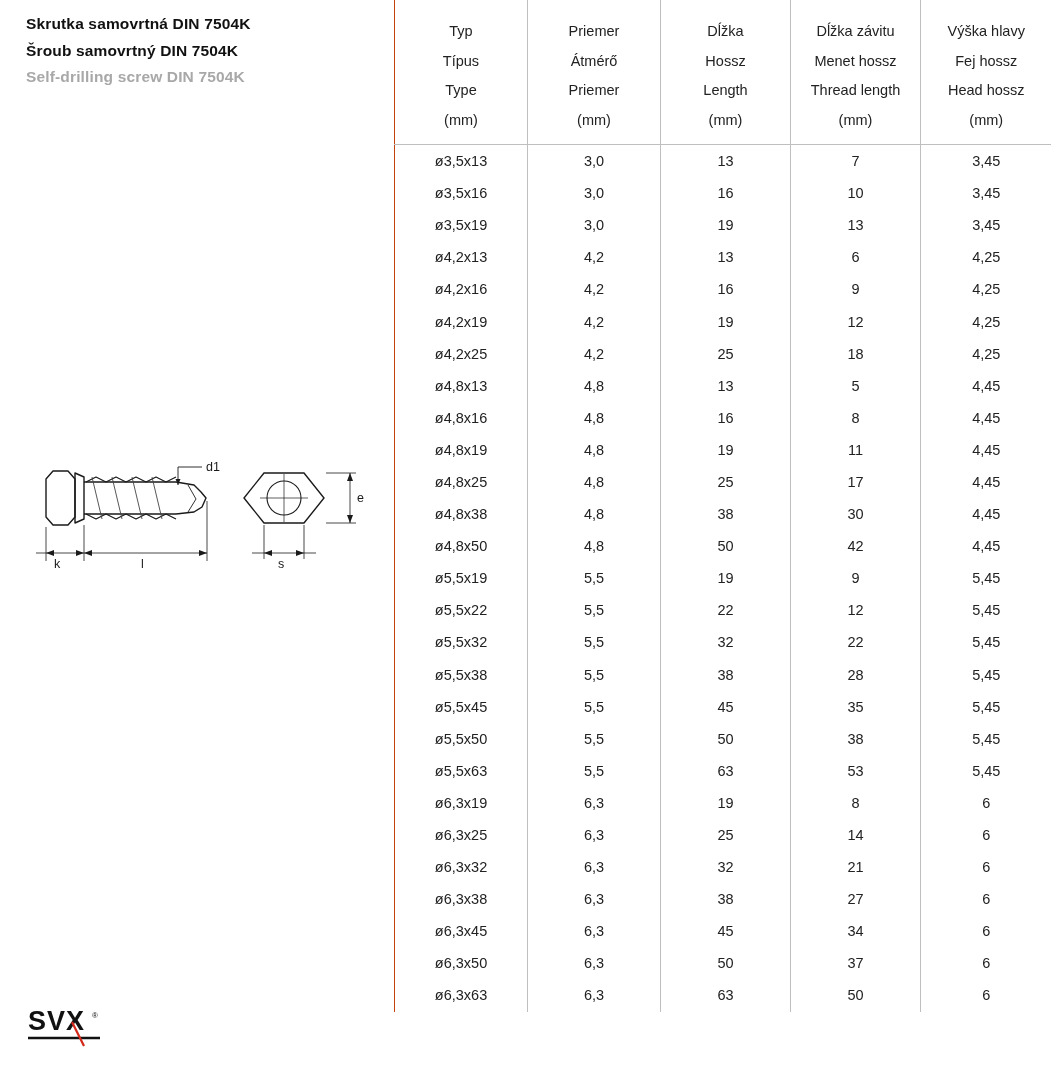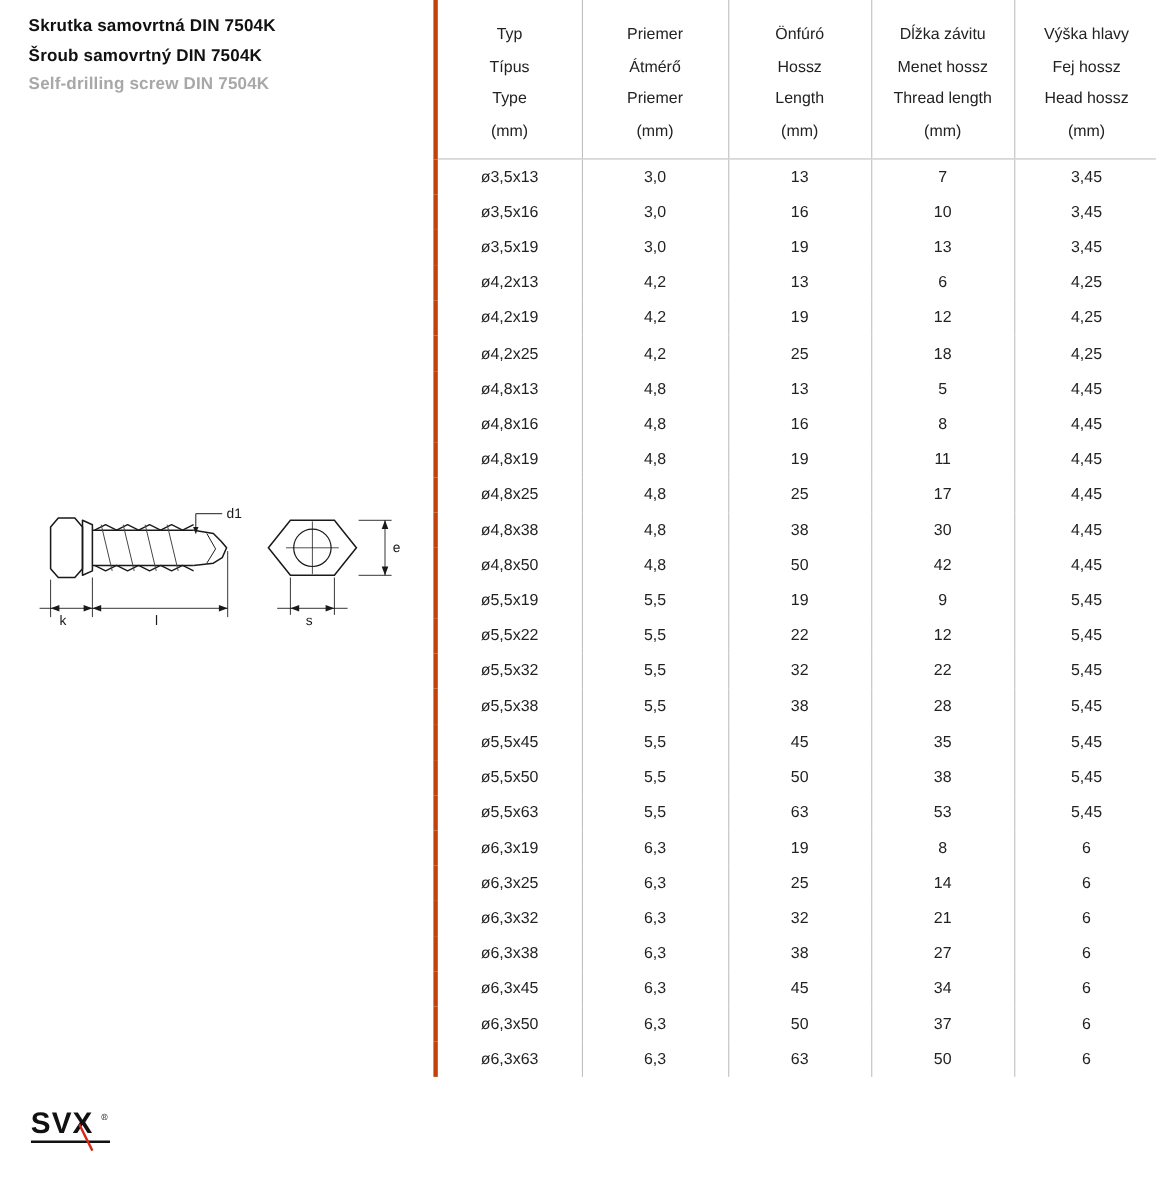--- a/index.html
+++ b/index.html
@@ -77,21 +77,21 @@
   table.spec col.c4 { width: 131px; }
 
   table.spec th, table.spec td {
     border-left: 1px solid #bfbfbf;
     text-align: center;
     font-size: 14.5px;
     color: #222222;
     font-weight: normal;
   }
   table.spec th:first-child, table.spec td:first-child {
-    border-left: 4px solid #c2410c;
+    border-left: 1px solid #c2410c;
     margin-left: 12px;
   }
   table.spec tr.head th {
     padding: 0;
     vertical-align: top;
     border-bottom: 1px solid #bfbfbf;
     height: 144px;
   }
   .head-stack {
     padding-top: 17px;
@@ -229,21 +229,21 @@
           <th>
             <div class="head-stack">
               <div>Priemer</div>
               <div>Átmérő</div>
               <div>Priemer</div>
               <div>(mm)</div>
             </div>
           </th>
           <th>
             <div class="head-stack">
-              <div>Önfúró</div>
+              <div>Dĺžka</div>
               <div>Hossz</div>
               <div>Length</div>
               <div>(mm)</div>
             </div>
           </th>
           <th>
             <div class="head-stack">
               <div>Dĺžka závitu</div>
               <div>Menet hossz</div>
               <div>Thread length</div>
@@ -283,20 +283,27 @@
             <td>3,45</td>
           </tr>
           <tr>
             <td class="cell-first">ø4,2x13</td>
             <td>4,2</td>
             <td>13</td>
             <td>6</td>
             <td>4,25</td>
           </tr>
           <tr>
+            <td class="cell-first">ø4,2x16</td>
+            <td>4,2</td>
+            <td>16</td>
+            <td>9</td>
+            <td>4,25</td>
+          </tr>
+          <tr>
             <td class="cell-first">ø4,2x19</td>
             <td>4,2</td>
             <td>19</td>
             <td>12</td>
             <td>4,25</td>
           </tr>
           <tr>
             <td class="cell-first">ø4,2x25</td>
             <td>4,2</td>
             <td>25</td>

